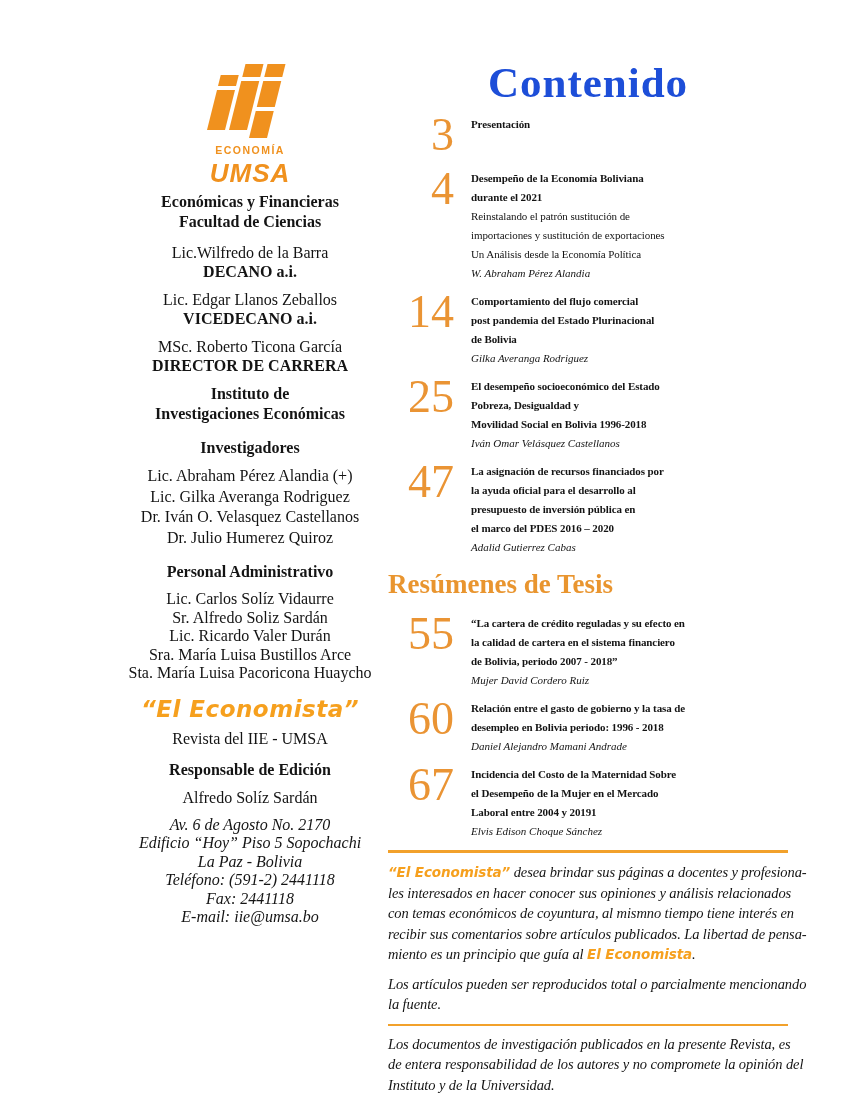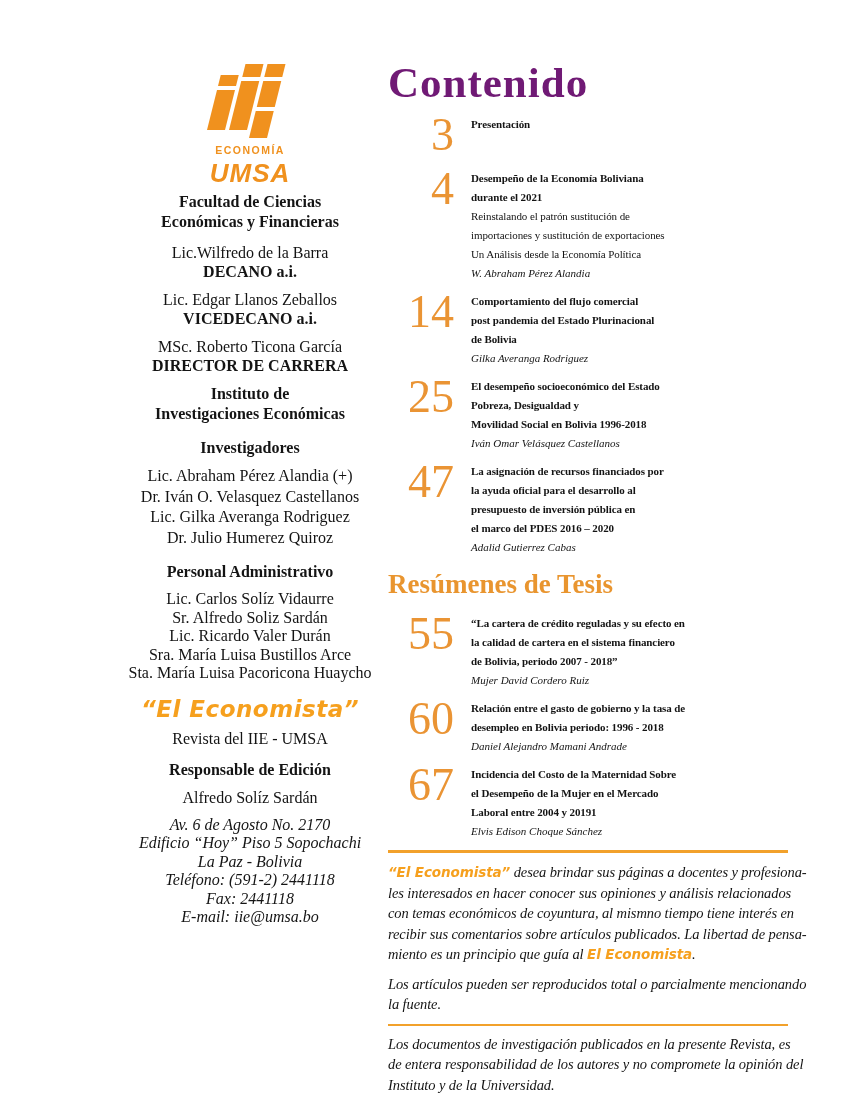--- a/index.html
+++ b/index.html
@@ -34,22 +34,22 @@
   .script-big{color:#F6A01E;font-family:"DejaVu Sans",sans-serif;font-style:italic;
               font-weight:bold;font-size:23px;line-height:30px;letter-spacing:.5px;margin:11px 0 5px;}
   .revista{margin-bottom:12px;}
   .resp{font-weight:bold;margin:9px 0 9px;}
   .editor{margin-bottom:9px;}
   .addr{font-style:italic;}
   .addr div{line-height:18.5px;}
 
   
   .content{position:absolute;left:388px;top:60px;width:400px;}
-  .contenido{font-size:43px;line-height:46px;text-align:left;margin:0 0 9px 0;
-             letter-spacing:1px;color:#701a75;}
+  .contenido{font-size:43px;line-height:46px;text-align:center;margin:0 0 9px 0;
+             letter-spacing:1px;color:#1d4ed8;}
   .entry{display:flex;margin-bottom:9px;}
   .entry.gap{margin-bottom:14px;}
   .enum{flex:0 0 66px;width:66px;text-align:right;padding-right:17px;
         font-size:46px;line-height:40px;color:#EA9434;}
   .ebody{flex:1;font-size:11px;line-height:19px;}
   .tl{font-weight:bold;white-space:nowrap;letter-spacing:-.1px;}
   .dl{white-space:nowrap;letter-spacing:-.1px;}
   .eauthor{font-style:italic;}
   .tesis-heading{color:#E9952F;font-size:27px;line-height:36px;margin:6px 0 12px 0;}
   .rule{height:3px;background:#F2A12B;margin:5px 0 9px;}
@@ -74,22 +74,22 @@
         <div class="t t2b"></div>
         <div class="t t3a"></div>
         <div class="t t3b"></div>
         <div class="t t3c"></div>
       </div>
       <div class="logo-econ">ECONOMÍA</div>
       <div class="logo-umsa">UMSA</div>
     </div>
 
     <div class="faculty">
+      <div>Económicas y Financieras</div>
       <div>Facultad de Ciencias</div>
-      <div>Económicas y Financieras</div>
     </div>
 
     <div class="pair">
       <div class="nm">Lic.Wilfredo de la Barra</div>
       <div class="rl">DECANO a.i.</div>
     </div>
     <div class="pair">
       <div class="nm">Lic. Edgar Llanos Zeballos</div>
       <div class="rl">VICEDECANO a.i.</div>
     </div>
@@ -99,22 +99,22 @@
     </div>
 
     <div class="inst">
       <div>Instituto de</div>
       <div>Investigaciones Económicas</div>
     </div>
 
     <div class="subhead">Investigadores</div>
     <div class="plist">
       <div>Lic. Abraham Pérez Alandia (+)</div>
+      <div>Lic. Gilka Averanga Rodriguez</div>
       <div>Dr. Iván O. Velasquez Castellanos</div>
-      <div>Lic. Gilka Averanga Rodriguez</div>
       <div>Dr. Julio Humerez Quiroz</div>
     </div>
 
     <div class="subhead">Personal Administrativo</div>
     <div class="staff">
       <div>Lic. Carlos Solíz Vidaurre</div>
       <div>Sr. Alfredo Soliz Sardán</div>
       <div>Lic. Ricardo Valer Durán</div>
       <div>Sra. María Luisa Bustillos Arce</div>
       <div>Sta. María Luisa Pacoricona Huaycho</div>

